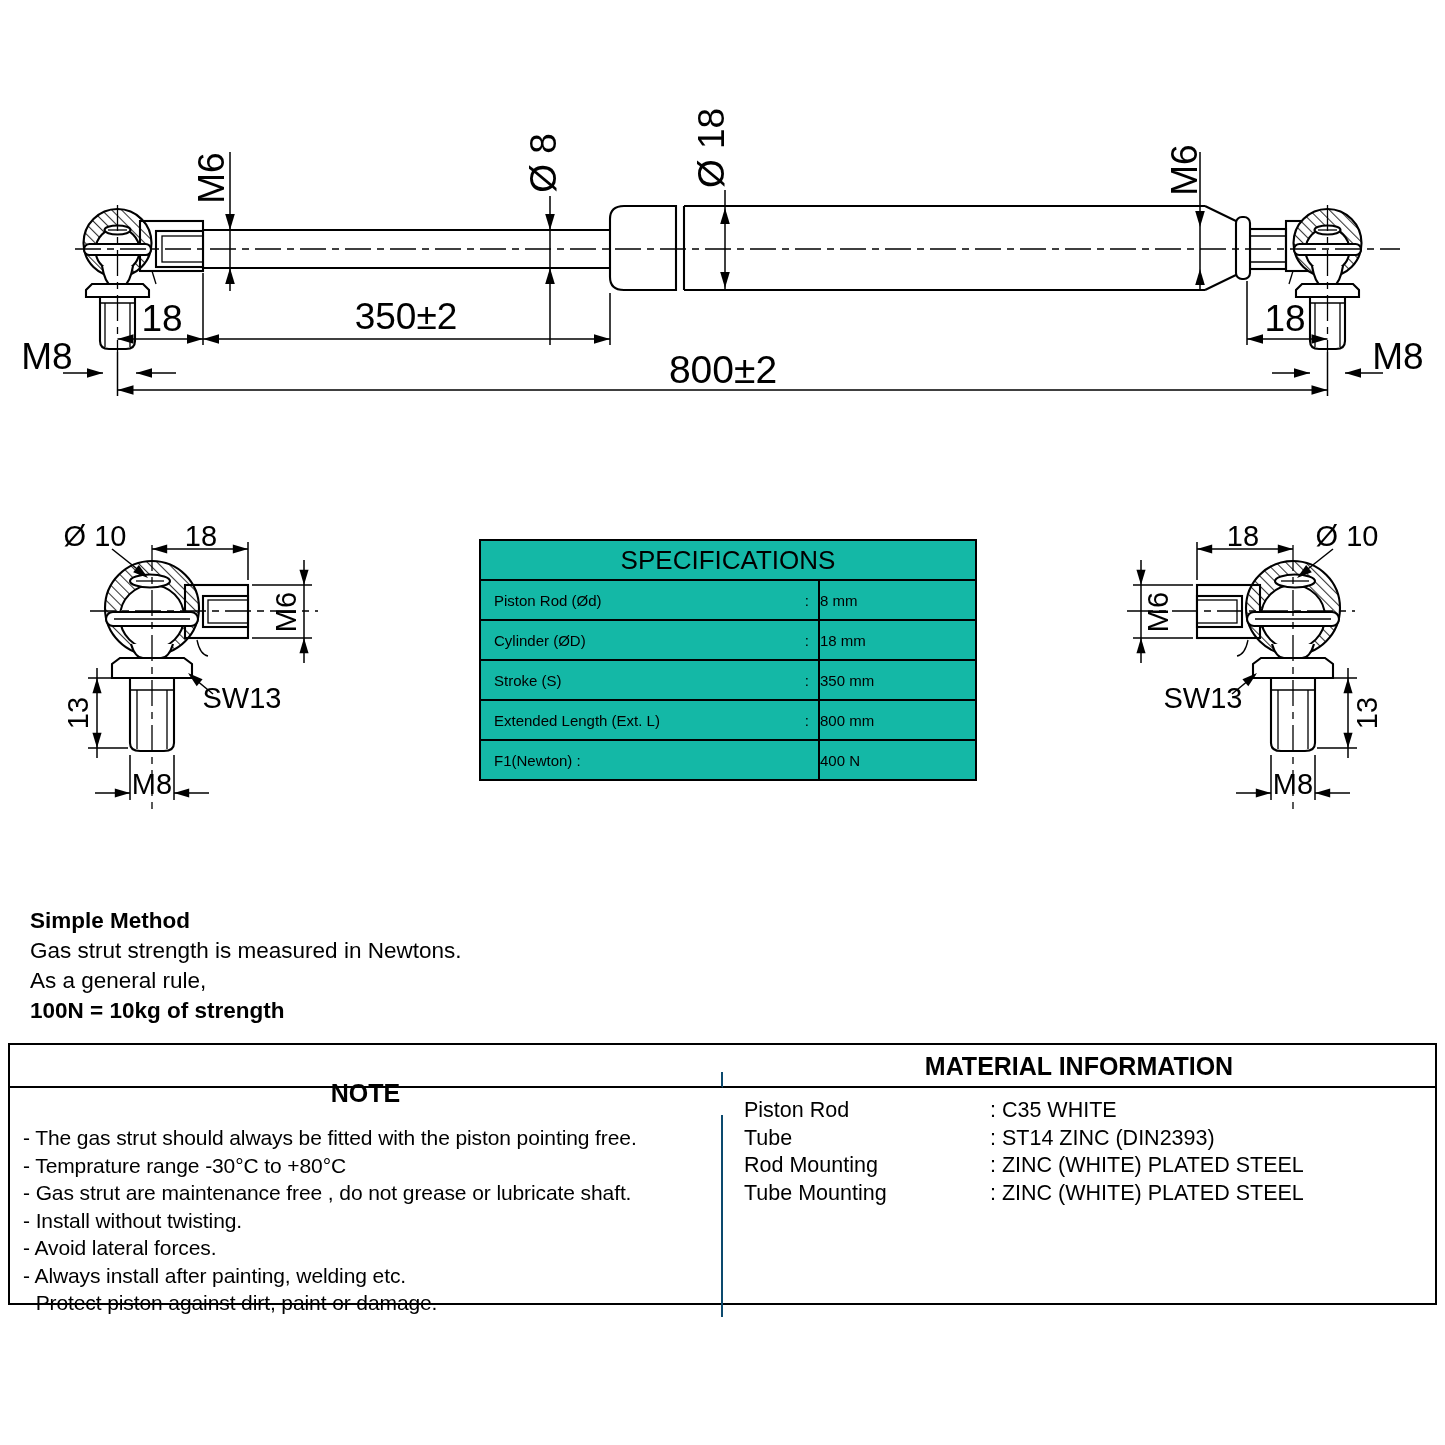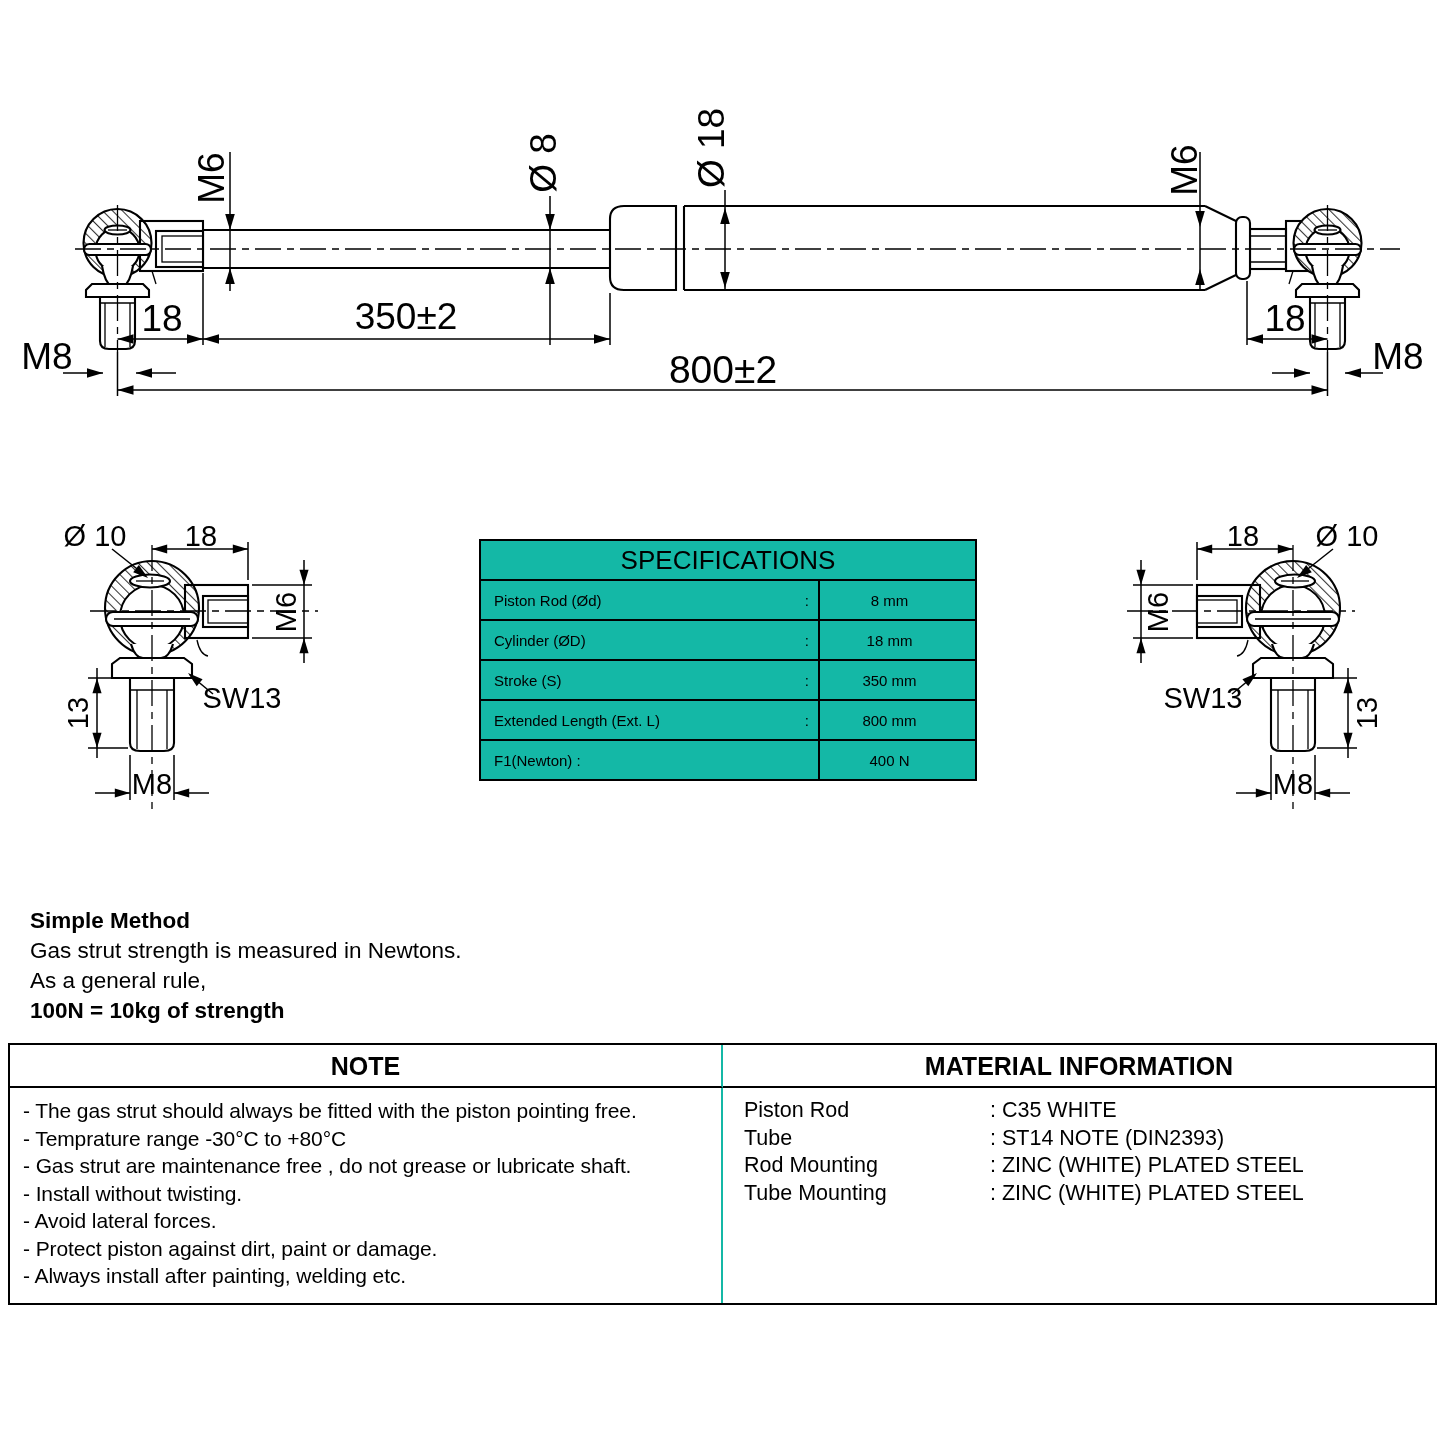--- a/index.html
+++ b/index.html
@@ -16,31 +16,31 @@
   .cl{stroke:#000;stroke-width:1.3;fill:none;stroke-dasharray:26 6 7 6;}
   .arrow{fill:#000;stroke:none;}
 
   
   .spec{position:absolute;left:479px;top:539px;width:494px;border:2px solid #000;background:#14b8a6;}
   .spec-title{height:38px;line-height:38px;text-align:center;font-size:26px;border-bottom:2px solid #000;}
   .spec-row{display:flex;height:38px;border-bottom:2px solid #000;font-size:15px;align-items:center;}
   .spec-row:last-child{border-bottom:none;}
   .spec-label{width:339px;border-right:2px solid #000;height:100%;display:flex;align-items:center;padding-left:13px;box-sizing:border-box;}
   .spec-colon{margin-left:auto;padding-right:9px;}
-  .spec-value{flex:1;text-align:center;padding-right:16px;}
+  .spec-value{flex:1;text-align:left;padding-right:16px;}
 
   
   .method{position:absolute;left:30px;top:906px;font-size:22.5px;line-height:30px;}
   .bold{font-weight:bold;}
 
   
   .big-table{position:absolute;left:8px;top:1043px;width:1425px;height:258px;border:2px solid #000;
              display:grid;grid-template-columns:713px 1fr;grid-template-rows:43px 1fr;background:#fff;}
   .bt-head{border-bottom:2px solid #000;text-align:center;line-height:43px;font-size:25px;font-weight:bold;}
-  .bt-head.left,.bt-body.left{border-right:2px solid #14b8a6;}
+  .bt-head.left,.bt-body.left{border-right:2px solid #0c4a6e;margin-top:27px;}
   .bt-body{padding-top:9px;}
   .note-line{font-size:21px;line-height:27.5px;padding-left:13px;white-space:nowrap;letter-spacing:-0.1px;}
   .mat-row{font-size:21.5px;line-height:27.5px;padding-left:21px;white-space:nowrap;}
   .mat-label{display:inline-block;width:246px;}
 </style>
 </head>
 <body>
 
 <div id="page">
 
@@ -341,24 +341,24 @@
 
 <div class="big-table">
   <div class="bt-head left">NOTE</div>
   <div class="bt-head">MATERIAL INFORMATION</div>
   <div class="bt-body left">
     <div class="note-line">- The gas strut should always be fitted with the piston pointing free.</div>
     <div class="note-line">- Temprature range -30°C to +80°C</div>
     <div class="note-line">- Gas strut are maintenance free , do not grease or lubricate shaft.</div>
     <div class="note-line">- Install without twisting.</div>
     <div class="note-line">- Avoid lateral forces.</div>
+    <div class="note-line">- Always install after painting, welding etc.</div>
     <div class="note-line">- Protect piston against dirt, paint or damage.</div>
-    <div class="note-line">- Always install after painting, welding etc.</div>
   </div>
   <div class="bt-body">
     <div class="mat-row"><span class="mat-label">Piston Rod</span><span>: C35 WHITE</span></div>
-    <div class="mat-row"><span class="mat-label">Tube</span><span>: ST14 NOTE (DIN2393)</span></div>
+    <div class="mat-row"><span class="mat-label">Tube</span><span>: ST14 ZINC (DIN2393)</span></div>
     <div class="mat-row"><span class="mat-label">Rod Mounting</span><span>: ZINC (WHITE) PLATED STEEL</span></div>
     <div class="mat-row"><span class="mat-label">Tube Mounting</span><span>: ZINC (WHITE) PLATED STEEL</span></div>
   </div>
 </div>
 
 </div>
 
 </body></html>

